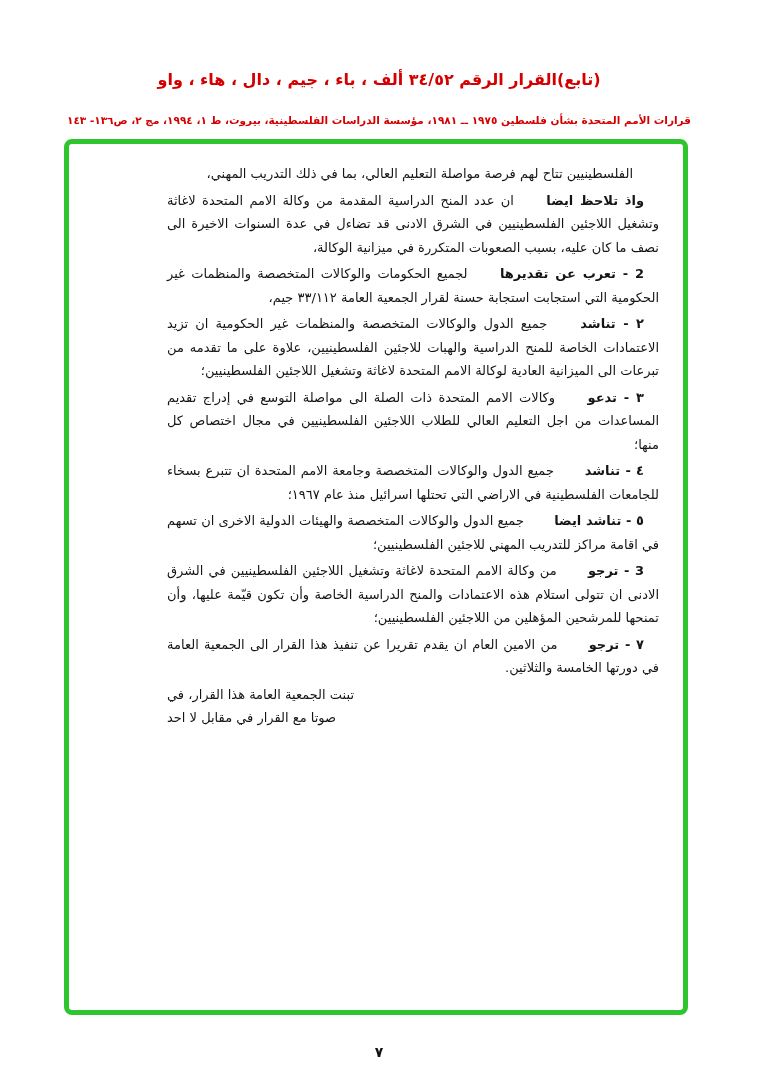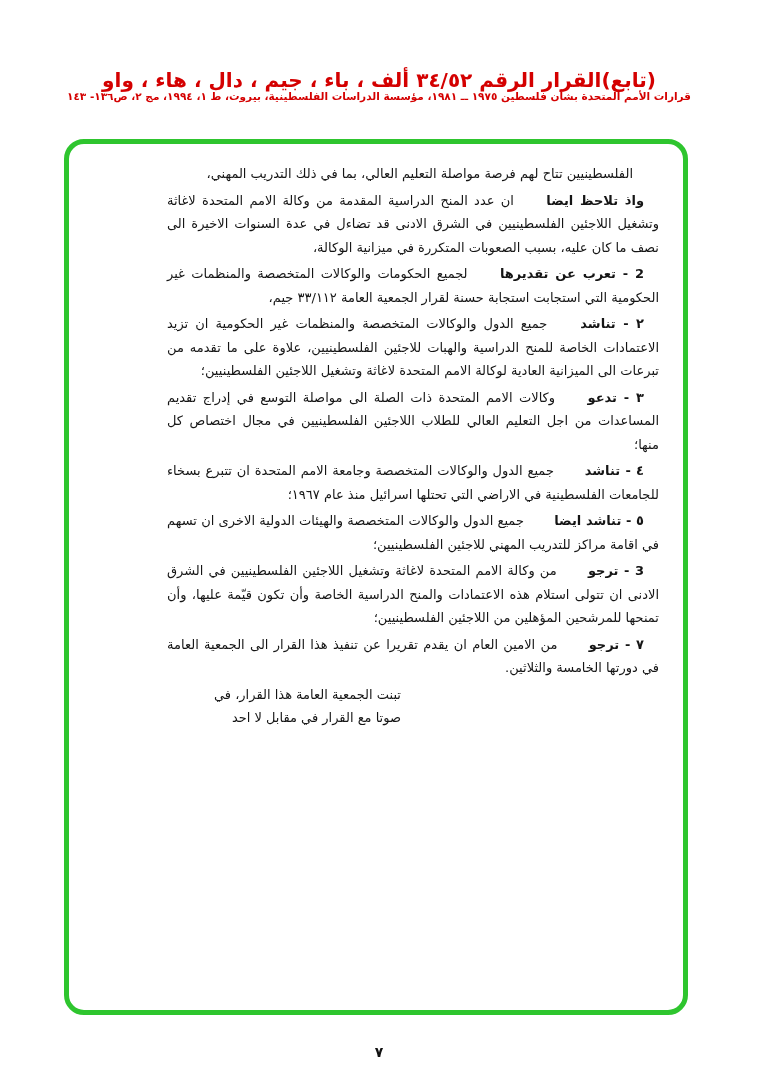--- a/index.html
+++ b/index.html
@@ -8,40 +8,40 @@
     width:758px; height:1078px;
     background:#ffffff;
     font-family:"DejaVu Sans","Liberation Sans",sans-serif;
     overflow:hidden;
   }
   .header {
     position:absolute; top:70px; left:0; right:0;
     text-align:center; direction:rtl;
   }
   .doc-title {
-    color:#d40000; font-weight:bold; font-size:20px; line-height:20px;
+    color:#d40000; font-weight:bold; font-size:16px; line-height:20px;
   }
   .doc-subtitle {
-    color:#d40000; font-weight:bold; font-size:10.5px; margin-top:0;
+    color:#d40000; font-weight:bold; font-size:10.5px; margin-top:24px;
   }
   .frame {
     position:absolute; left:64px; top:139px;
     width:624px; height:876px;
-    border:5px solid #2ec52e; border-radius:20px;
+    border:5px solid #2ec52e; border-radius:8px;
     box-sizing:border-box;
   }
   .text-area {
     position:absolute; top:18px; right:24px; left:98px;
     direction:rtl; text-align:justify;
     font-size:13px; line-height:23.5px; color:#151515;
   }
   p.para { margin:0 0 3px 0; text-indent:15px; }
   p.para.first { text-indent:0; }
   .lead { font-weight:bold;padding-left:26px; }
-  .closing { margin-top:2px; margin-right:258px; text-align:right; }
+  .closing { margin-top:2px; margin-right:258px; text-align:left; }
   .closing-line { white-space:nowrap; }
   .page-number {
     position:absolute; bottom:18px; left:0; right:0;
     text-align:center; font-size:14px; font-weight:bold; color:#111;
   }
 </style>
 </head>
 <body>
 
 <div class="page">

